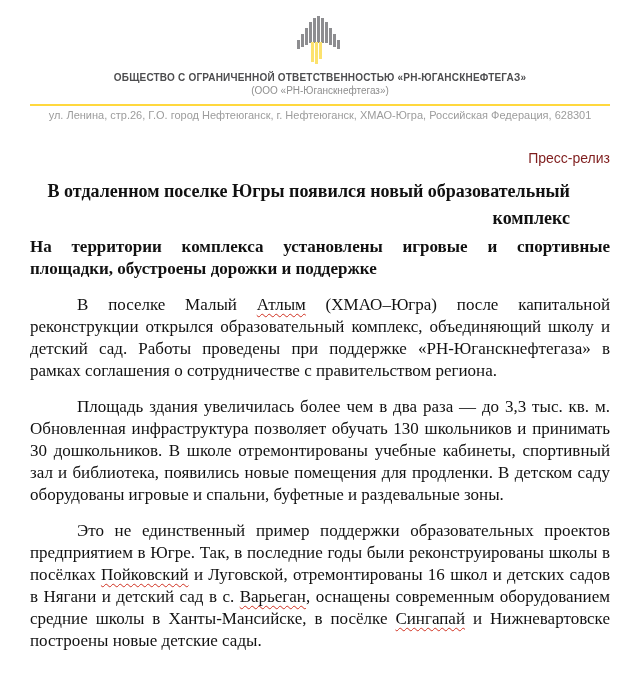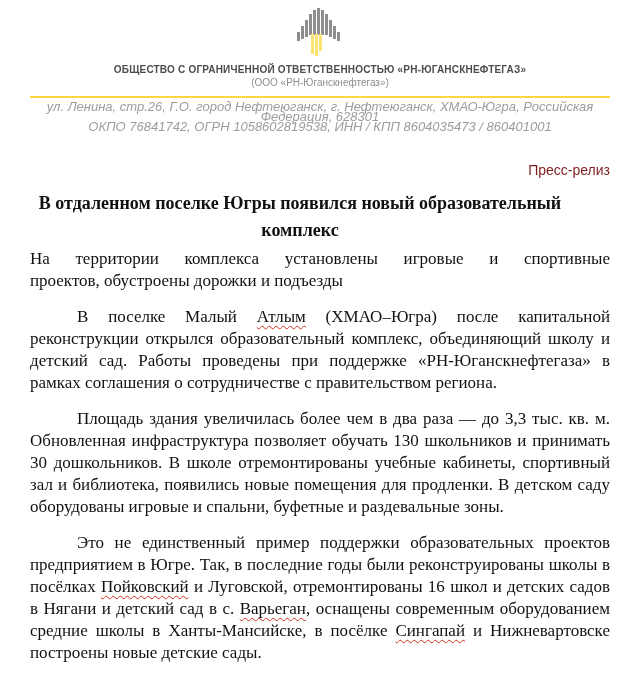--- a/index.html
+++ b/index.html
@@ -3,21 +3,21 @@
 <meta charset="utf-8">
 <style>
   * { margin: 0; padding: 0; box-sizing: border-box; }
   html, body { background: #ffffff; }
   body {
     width: 640px; height: 676px;
     overflow: hidden;
     font-family: "Liberation Serif", serif;
     color: #111111;
   }
-  .page { padding: 8px 30px 0 30px; }
+  .page { padding: 16px 30px 0 30px; }
 
   
   .header { text-align: center; }
   .logo { position: relative; width: 46px; height: 48px; margin: 0 auto; }
   .logo i { position: absolute; width: 3px; background: #8d8d90; }
   .logo i:nth-of-type(1)  { left: 0;  top: 24px; height: 9px;  }
   .logo i:nth-of-type(2)  { left: 4px;  top: 18px; height: 13px; }
   .logo i:nth-of-type(3)  { left: 8px;  top: 12px; height: 17px; }
   .logo i:nth-of-type(4)  { left: 12px; top: 6px;  height: 21px; }
   .logo i:nth-of-type(5)  { left: 16px; top: 2px;  height: 25px; }
@@ -40,39 +40,39 @@
   }
   .company-short {
     margin-top: 2px;
     font-family: "Liberation Sans", sans-serif;
     font-size: 10px; color: #8e8e8e;
   }
   .divider { margin-top: 8px; height: 2px; background: #ffd83d; }
   .address {
     margin-top: 4px;
     font-family: "Liberation Sans", sans-serif;
-    font-size: 13px; line-height: 10px; color: #9c9c9c; font-style: italic;
+    font-size: 11px; line-height: 10px; color: #9c9c9c;
   }
 
   
   .press-label {
     margin-top: 30px;
     text-align: right;
     font-family: "Liberation Sans", sans-serif;
     font-size: 14px; line-height: 16px; color: #7f1d1d;
   }
   .title {
     margin-top: 12px;
     max-width: 540px;
     font-size: 18px; font-weight: bold; line-height: 27px;
-    text-align: center;
+    text-align: right;
   }
   .subtitle {
     margin-top: 4px;
-    font-size: 17px; font-weight: normal; line-height: 22px;
+    font-size: 17px; font-weight: bold; line-height: 22px;
   }
   .subtitle .l1 { display: block; text-align: justify; text-align-last: justify; }
   .subtitle .l2 { display: block; text-align: left; }
   p.body-par {
     margin-top: 14px;
     font-size: 17px; line-height: 22px;
     text-align: justify; text-indent: 47px;
   }
   .misspell {
     text-decoration: underline wavy #d03020 1px;
@@ -100,31 +100,30 @@
         <i></i>
         <i class="y"></i>
         <i class="y"></i>
         <i class="y"></i>
     </div>
     <div class="company-name">ОБЩЕСТВО С ОГРАНИЧЕННОЙ ОТВЕТСТВЕННОСТЬЮ «РН-ЮГАНСКНЕФТЕГАЗ»</div>
     <div class="company-short">(ООО «РН-Юганскнефтегаз»)</div>
     <div class="divider"></div>
     <div class="address">
       <div>ул. Ленина, стр.26, Г.О. город Нефтеюганск, г. Нефтеюганск, ХМАО-Югра, Российская Федерация, 628301</div>
-      <div>ОКПО 76841742, ОГРН 1058602819538, ИНН / КПП 8604035473 / 860401001</div>
     </div>
   </div>
 
   <div class="press-label">Пресс-релиз</div>
 
   <h1 class="title">В отдаленном поселке Югры появился новый образовательный комплекс</h1>
 
   <p class="subtitle">
       <span class="l1">На территории комплекса установлены игровые и спортивные</span>
-      <span class="l2">проектов, обустроены дорожки и подъезды</span>
+      <span class="l2">площадки, обустроены дорожки и поддержке</span>
     </p>
 
   <p class="body-par"><span>В поселке Малый </span><span class="misspell">Атлым</span><span> (ХМАО–Югра) после капитальной реконструкции открылся образовательный комплекс, объединяющий школу и детский сад. Работы проведены при поддержке «РН-Юганскнефтегаза» в рамках соглашения о сотрудничестве с правительством региона.</span></p>
 
   <p class="body-par">Площадь здания увеличилась более чем в два раза — до 3,3 тыс. кв. м. Обновленная инфраструктура позволяет обучать 130 школьников и принимать 30 дошкольников. В школе отремонтированы учебные кабинеты, спортивный зал и библиотека, появились новые помещения для продленки. В детском саду оборудованы игровые и спальни, буфетные и раздевальные зоны.</p>
 
   <p class="body-par"><span>Это не единственный пример поддержки образовательных проектов предприятием в Югре. Так, в последние годы были реконструированы школы в посёлках </span><span class="misspell">Пойковский</span><span> и Луговской, отремонтированы 16 школ и детских садов в Нягани и детский сад в с. </span><span class="misspell">Варьеган</span><span>, оснащены современным оборудованием средние школы в Ханты-Мансийске, в посёлке </span><span class="misspell">Сингапай</span><span> и Нижневартовске построены новые детские сады.</span></p>
 
 </div>
 

